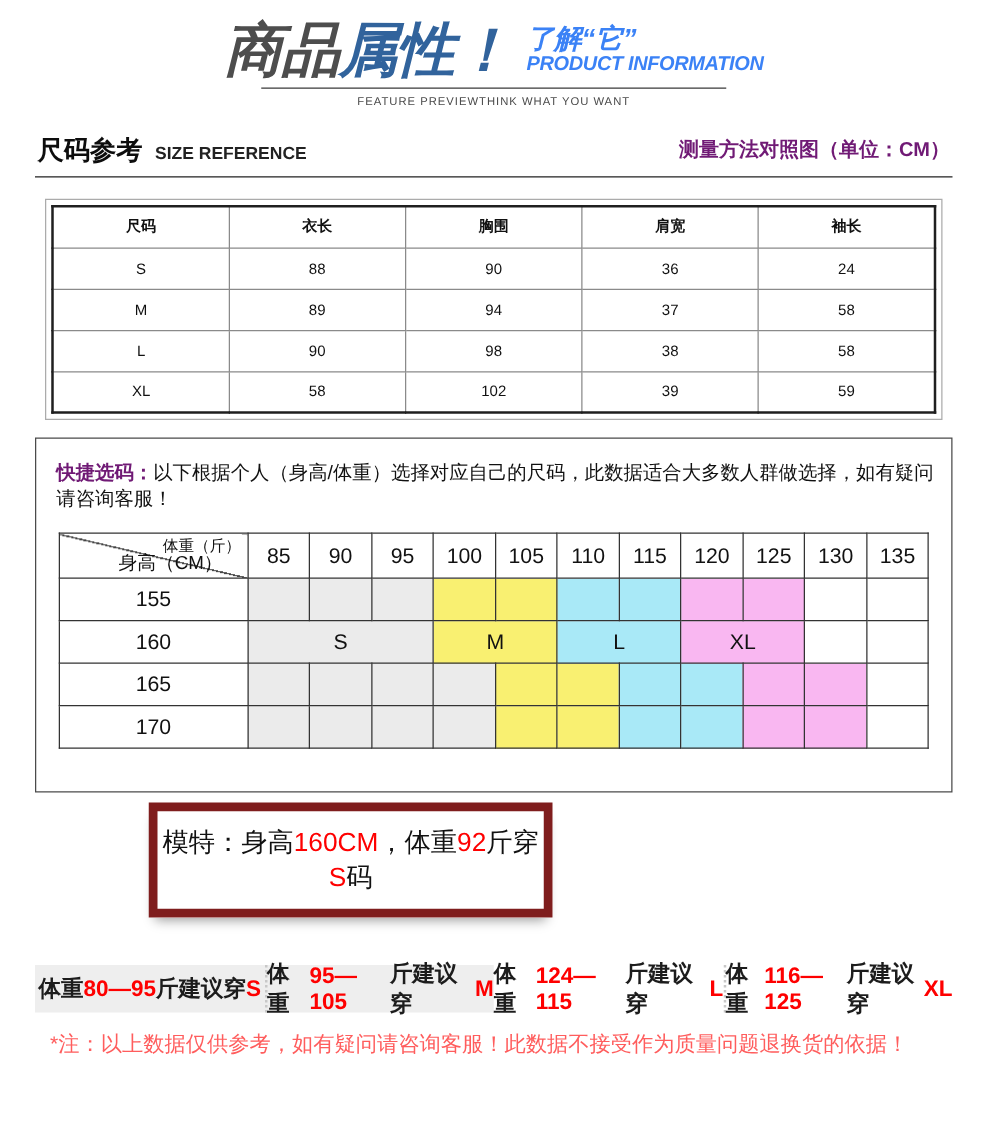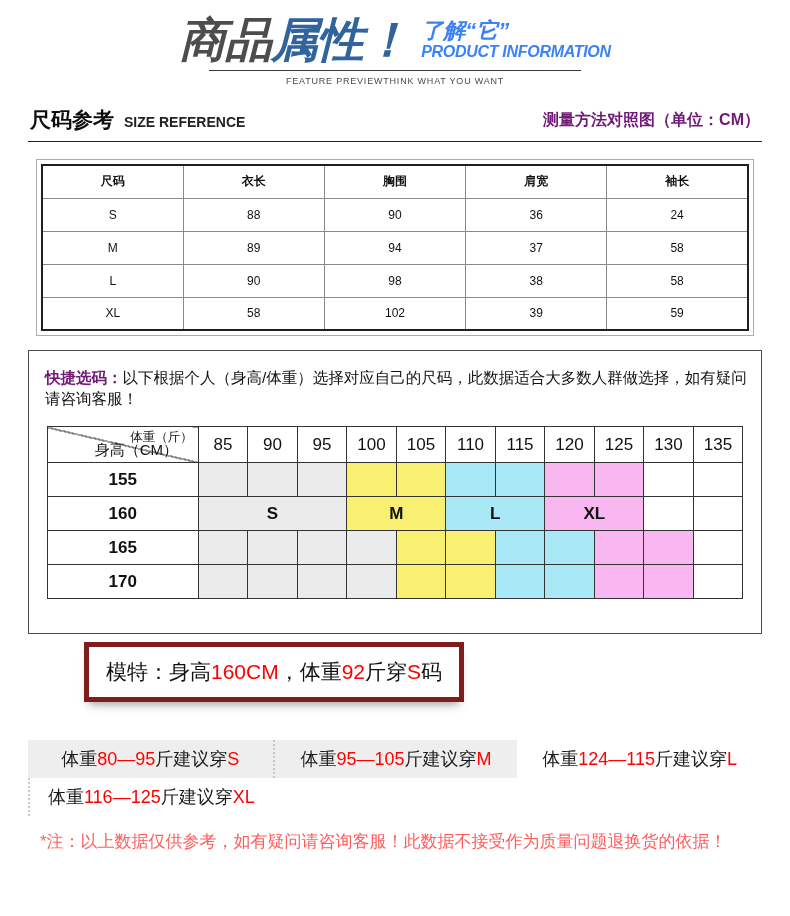--- a/index.html
+++ b/index.html
@@ -48,41 +48,41 @@
   .quick-head { margin-left:16px; font-size:15.5px; }
   .quick-label { color:#701a75; font-weight:bold; }
   .quick-desc { color:#111; }
 
   #quick-table { margin:16px auto 0; width:696px; table-layout:fixed; }
   #quick-table td, #quick-table th {
     border:1px solid #333; text-align:center; font-weight:normal;
     font-size:17px; color:#111; padding:0;
   }
   #quick-table thead th { height:36px; }
-  #quick-table tbody td { height:34px;font-weight:bold; }
+  #quick-table tbody td { height:34px; }
   .corner {
     position:relative;
     background-image:linear-gradient(to bottom left,
       transparent calc(50% - 0.6px), #444 calc(50% - 0.6px),
       #444 calc(50% + 0.6px), transparent calc(50% + 0.6px));
   }
   .corner .c-top { position:absolute; top:2px; right:5px; font-size:12.5px; }
   .corner .c-bottom { position:absolute; bottom:2px; left:6px; font-size:15px;margin-left:41px; }
   .size-letter { font-size:30px; line-height:1; }
 
   
   .model-box {
-    width:380px; margin:8px 0 0 84px; border:5px solid #7f1d1d;
+    width:323px; margin:8px 0 0 119px; border:7px solid #7f1d1d;
     padding:11px 0; text-align:center; font-size:21px; color:#111;
     box-shadow:0 7px 9px -5px rgba(0,0,0,0.4);
   }
   .red { color:#fe0000; }
 
   
-  .recs { margin:38px 28px 0; display:grid; grid-template-columns:1fr 1fr 1fr; grid-auto-rows:38px; }
+  .recs { margin:38px 28px 0; display:grid; grid-template-columns:1fr 1fr 1fr 1fr; grid-auto-rows:38px;font-weight:bold; }
   .rec-cell { display:flex; align-items:center; justify-content:center; font-size:18px; color:#1c1c1c; }
   .rec-cell.gray { background:#eeeeee; }
   .rec-cell.right { border-left:2px dotted #c8c8c8; }
 
   
   .footnote { margin:14px 0 0 40px; font-size:17px; color:#ff5d5d; }
 </style>
 </head>
 <body>
 

